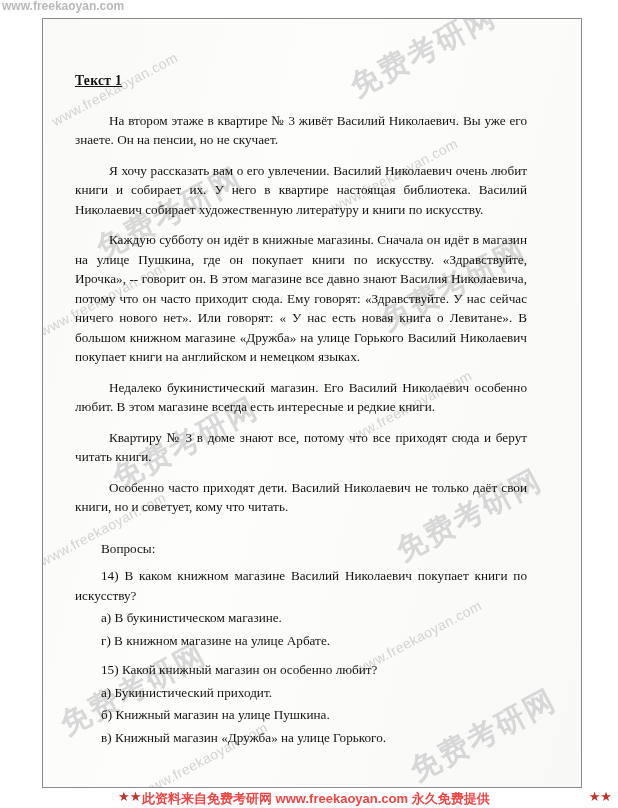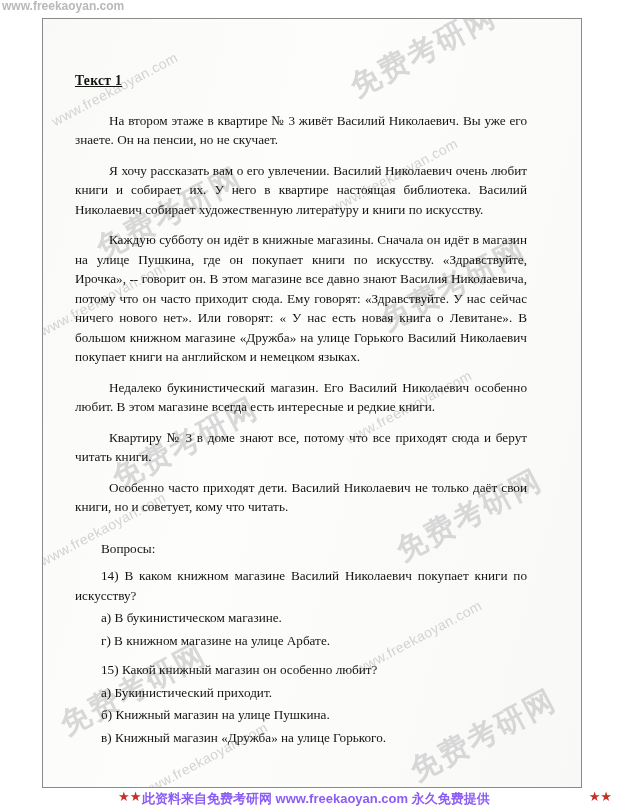--- a/index.html
+++ b/index.html
@@ -172,21 +172,21 @@
     left: 118px; top: 1px;
     font-size: 13px;
     color: #c23127;
     font-family: "Liberation Sans", sans-serif;
   }
   #bottom-strip .adtext {
     position: absolute;
     left: 142px; top: 2px;
     font-size: 13px;
     font-weight: bold;
-    color: #8b5cf6;
+    color: #ef4444;
     font-family: "Liberation Sans", sans-serif;
     letter-spacing: 0px;
   }
   #bottom-strip .stars-right {
     position: absolute;
     right: 6px; top: 1px;
     font-size: 13px;
     color: #c23127;
     font-family: "Liberation Sans", sans-serif;
   }

